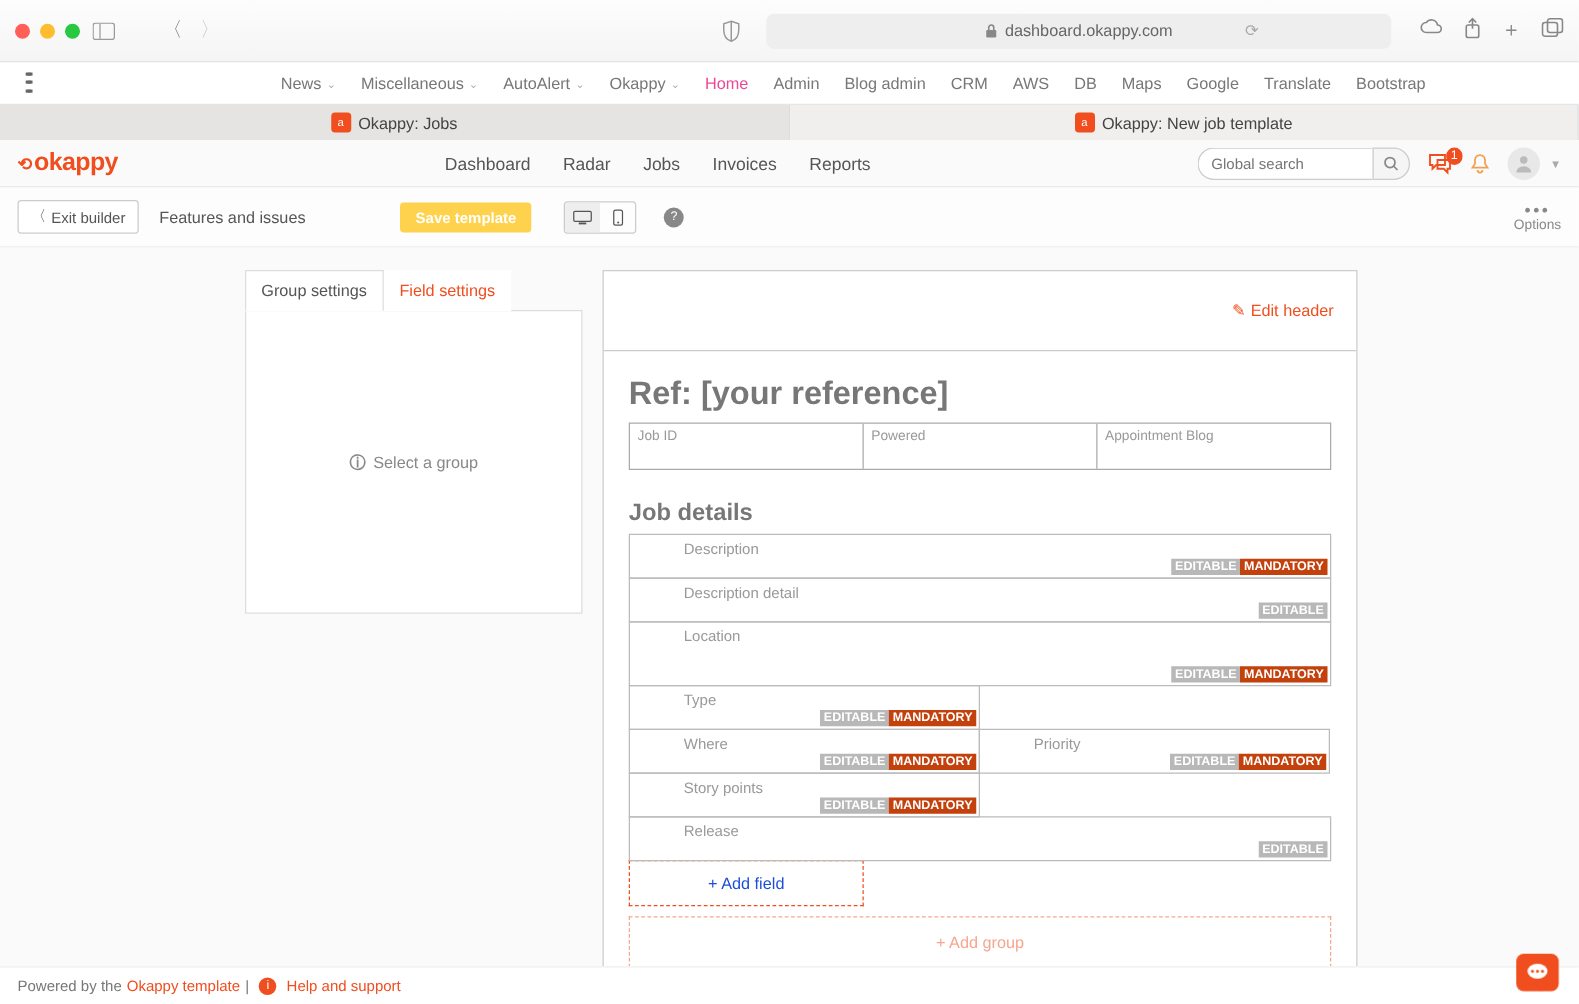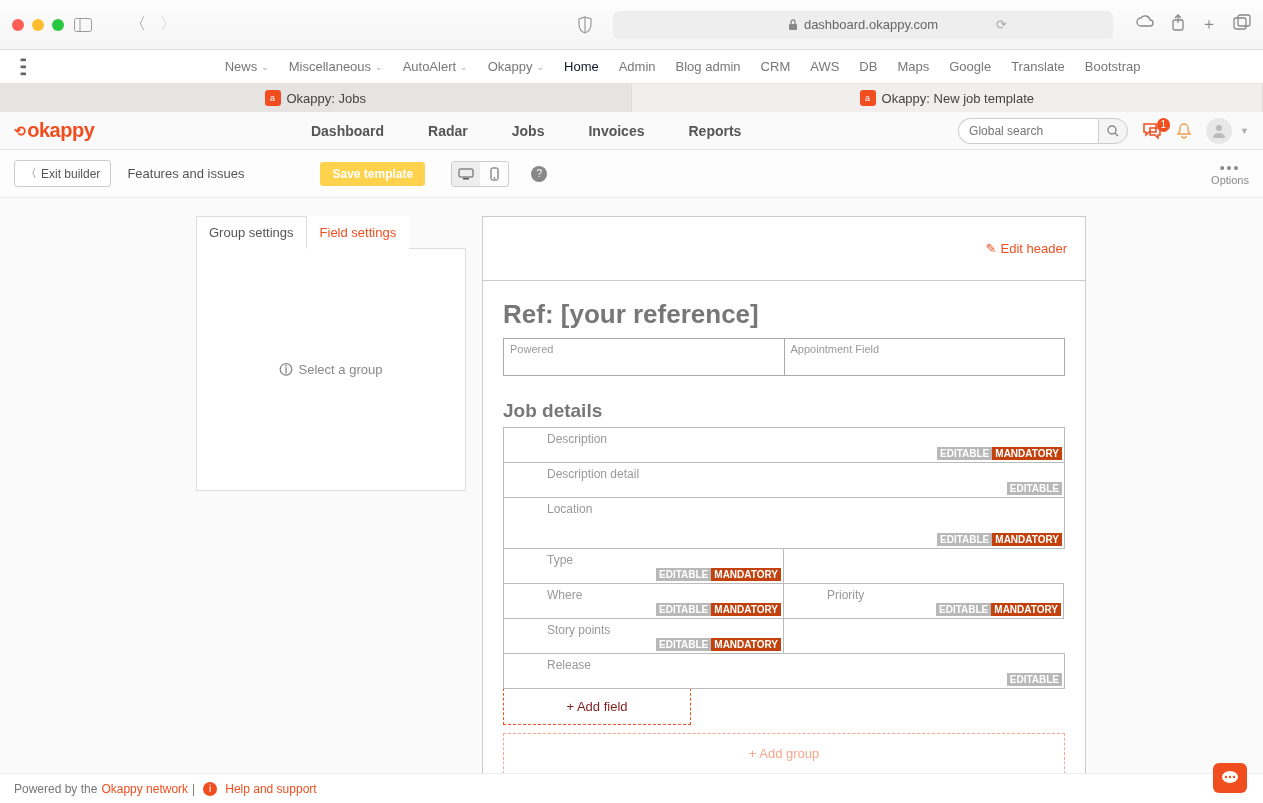--- a/index.html
+++ b/index.html
@@ -22,21 +22,21 @@
 
   .browser-tabs { height:28px; display:flex; background:#f0efee; font-size:13px;}
   .btab { flex:1; display:flex; align-items:center; justify-content:center; gap:6px; border-right:1px solid #ddd; color:#444;}
   .btab.active { background:#e6e4e2; }
   .btab .favicon { width:16px; height:16px; background:#f04e1f; border-radius:3px; color:#fff; font-size:9px; display:flex; align-items:center; justify-content:center;}
 
   
   .app-header { height:38px; background:#fafafa; border-bottom:1px solid #e5e5e5; display:flex; align-items:center; padding:0 14px; }
   .logo { color:#f04e1f; font-weight:600; font-size:20px; letter-spacing:-0.5px; display:flex; align-items:center;}
   .logo::before { content:"⟲"; font-size:14px; margin-right:2px;}
-  .main-nav { flex:1; display:flex; justify-content:center; gap:44px; color:#555; font-size:14px;font-weight:bold;}
+  .main-nav { flex:1; display:flex; justify-content:center; gap:26px; color:#555; font-size:14px;}
   .main-nav span { cursor:pointer; }
   .header-right { display:flex; align-items:center; gap:8px;}
   .search-wrap { display:flex; }
   .search-wrap input { width:140px; height:26px; border:1px solid #ccc; border-right:none; border-radius:13px 0 0 13px; padding:0 10px; font-size:12px; outline:none;}
   .search-wrap .btn { width:30px; height:26px; border:1px solid #ccc; border-radius:0 13px 13px 0; background:#f5f5f5; display:flex; align-items:center; justify-content:center; font-size:12px; color:#888;}
   .chat-ic { position:relative; color:#f04e1f; font-size:18px; margin-left:6px;}
   .chat-ic .badge { position:absolute; top:-4px; right:-8px; background:#f04e1f; color:#fff; border-radius:8px; font-size:10px; padding:0 4px; line-height:14px;}
   .bell-ic { color:#f0a04e; font-size:16px; margin:0 6px;}
   .user-ic { width:26px; height:26px; border-radius:50%; background:#e8e8e8; display:flex; align-items:center; justify-content:center; color:#aaa; font-size:14px;}
 
@@ -77,21 +77,21 @@
   .field { border:1px solid #bbb; margin-top:-1px; padding:4px 6px 16px 6px; position:relative; min-height:34px;}
   .field.full { width:100%; }
   .field.half { width:50%; }
   .field.half + .field.half { margin-left:-1px;}
   .field.tall { min-height:52px; }
   .field .lbl { font-size:12px; color:#999;margin-left:37px;}
   .badges { position:absolute; right:2px; bottom:2px; display:flex;}
   .badge-tag { font-size:10px; font-weight:700; color:#fff; padding:1px 3px;}
   .badge-tag.editable { background:#b8b8b8;}
   .badge-tag.mandatory { background:#c2410c;}
-  .add-field { width:188px; border:1px dashed #f04e1f; color:#7f1d1d; text-align:center; padding:10px 0; font-size:13px; margin-top:-1px; cursor:pointer;}
+  .add-field { width:188px; border:1px dashed #f04e1f; color:#1d4ed8; text-align:center; padding:10px 0; font-size:13px; margin-top:-1px; cursor:pointer;}
   .add-group { border:1px dashed #f6a68e; color:#f6a68e; text-align:center; padding:12px 0; font-size:13px; margin-top:8px; cursor:pointer;}
 
   
   .footer { position:fixed; bottom:0; left:0; right:0; height:30px; background:#fff; border-top:1px solid #eee; display:flex; align-items:center; padding:0 14px; font-size:12px; color:#777; gap:4px;text-align:right;}
   .footer a { color:#f04e1f; text-decoration:none;}
   .footer .info { width:14px; height:14px; border-radius:50%; background:#f04e1f; color:#fff; font-size:10px; display:inline-flex; align-items:center; justify-content:center; margin:0 4px;}
   .chat-bubble { position:fixed; right:16px; bottom:10px; width:34px; height:30px; background:#f04e1f; border-radius:6px; display:flex; align-items:center; justify-content:center; color:#fff; font-size:18px; z-index:100;}
   .chat-bubble::after { content:""; position:absolute; bottom:-6px; right:8px; border:6px solid transparent; border-top-color:#f04e1f;}
 
   svg { display:block; }
@@ -166,21 +166,21 @@
       <span class="chev">⌄</span>
     </div>
   <div class="item">
       <span>AutoAlert</span>
       <span class="chev">⌄</span>
     </div>
   <div class="item">
       <span>Okappy</span>
       <span class="chev">⌄</span>
     </div>
-  <div class="item" style="color:#0f172a">
+  <div class="item" style="color:#ec4899">
       <span>Home</span>
     </div>
   <div class="item">
       <span>Admin</span>
     </div>
   <div class="item">
       <span>Blog admin</span>
     </div>
   <div class="item">
       <span>CRM</span>
@@ -304,24 +304,27 @@
   <div class="canvas">
     <div class="canvas-header">
       <div class="edit-header">
         <span>✎</span>
         <span>Edit header</span>
       </div>
     </div>
     <div class="ref">Ref: [your reference]</div>
     <div class="meta-row">
       <div>
+          <div class="meta-label">Job ID</div>
+        </div>
+      <div>
           <div class="meta-label">Powered</div>
         </div>
       <div>
-          <div class="meta-label">Appointment Field</div>
+          <div class="meta-label">Appointment Blog</div>
         </div>
     </div>
     <div class="section-title">Job details</div>
 
     <div class="fields">
       <div class="field full">
         <div class="lbl">Description</div>
         <div class="badges">
             <span class="badge-tag editable">EDITABLE</span>
             <span class="badge-tag mandatory">MANDATORY</span>
@@ -384,21 +387,21 @@
       </div>
       <div class="add-field">+ Add field</div>
       <div class="add-group">+ Add group</div>
     </div>
     <div style="height:20px"></div>
   </div>
 </div>
 
 <div class="footer">
   <span>Powered by the </span>
-  <a>Okappy network</a>
+  <a>Okappy template</a>
   <span> | </span>
   <span class="info">i</span>
   <a>Help and support</a>
 </div>
 
 <div class="chat-bubble">
   <svg width="20" height="16" viewBox="0 0 20 16">
       <ellipse cx="10" cy="7" rx="8" ry="6" fill="#fff"></ellipse>
       <circle cx="6" cy="7" r="1.2" fill="#f04e1f"></circle>
       <circle cx="10" cy="7" r="1.2" fill="#f04e1f"></circle>

